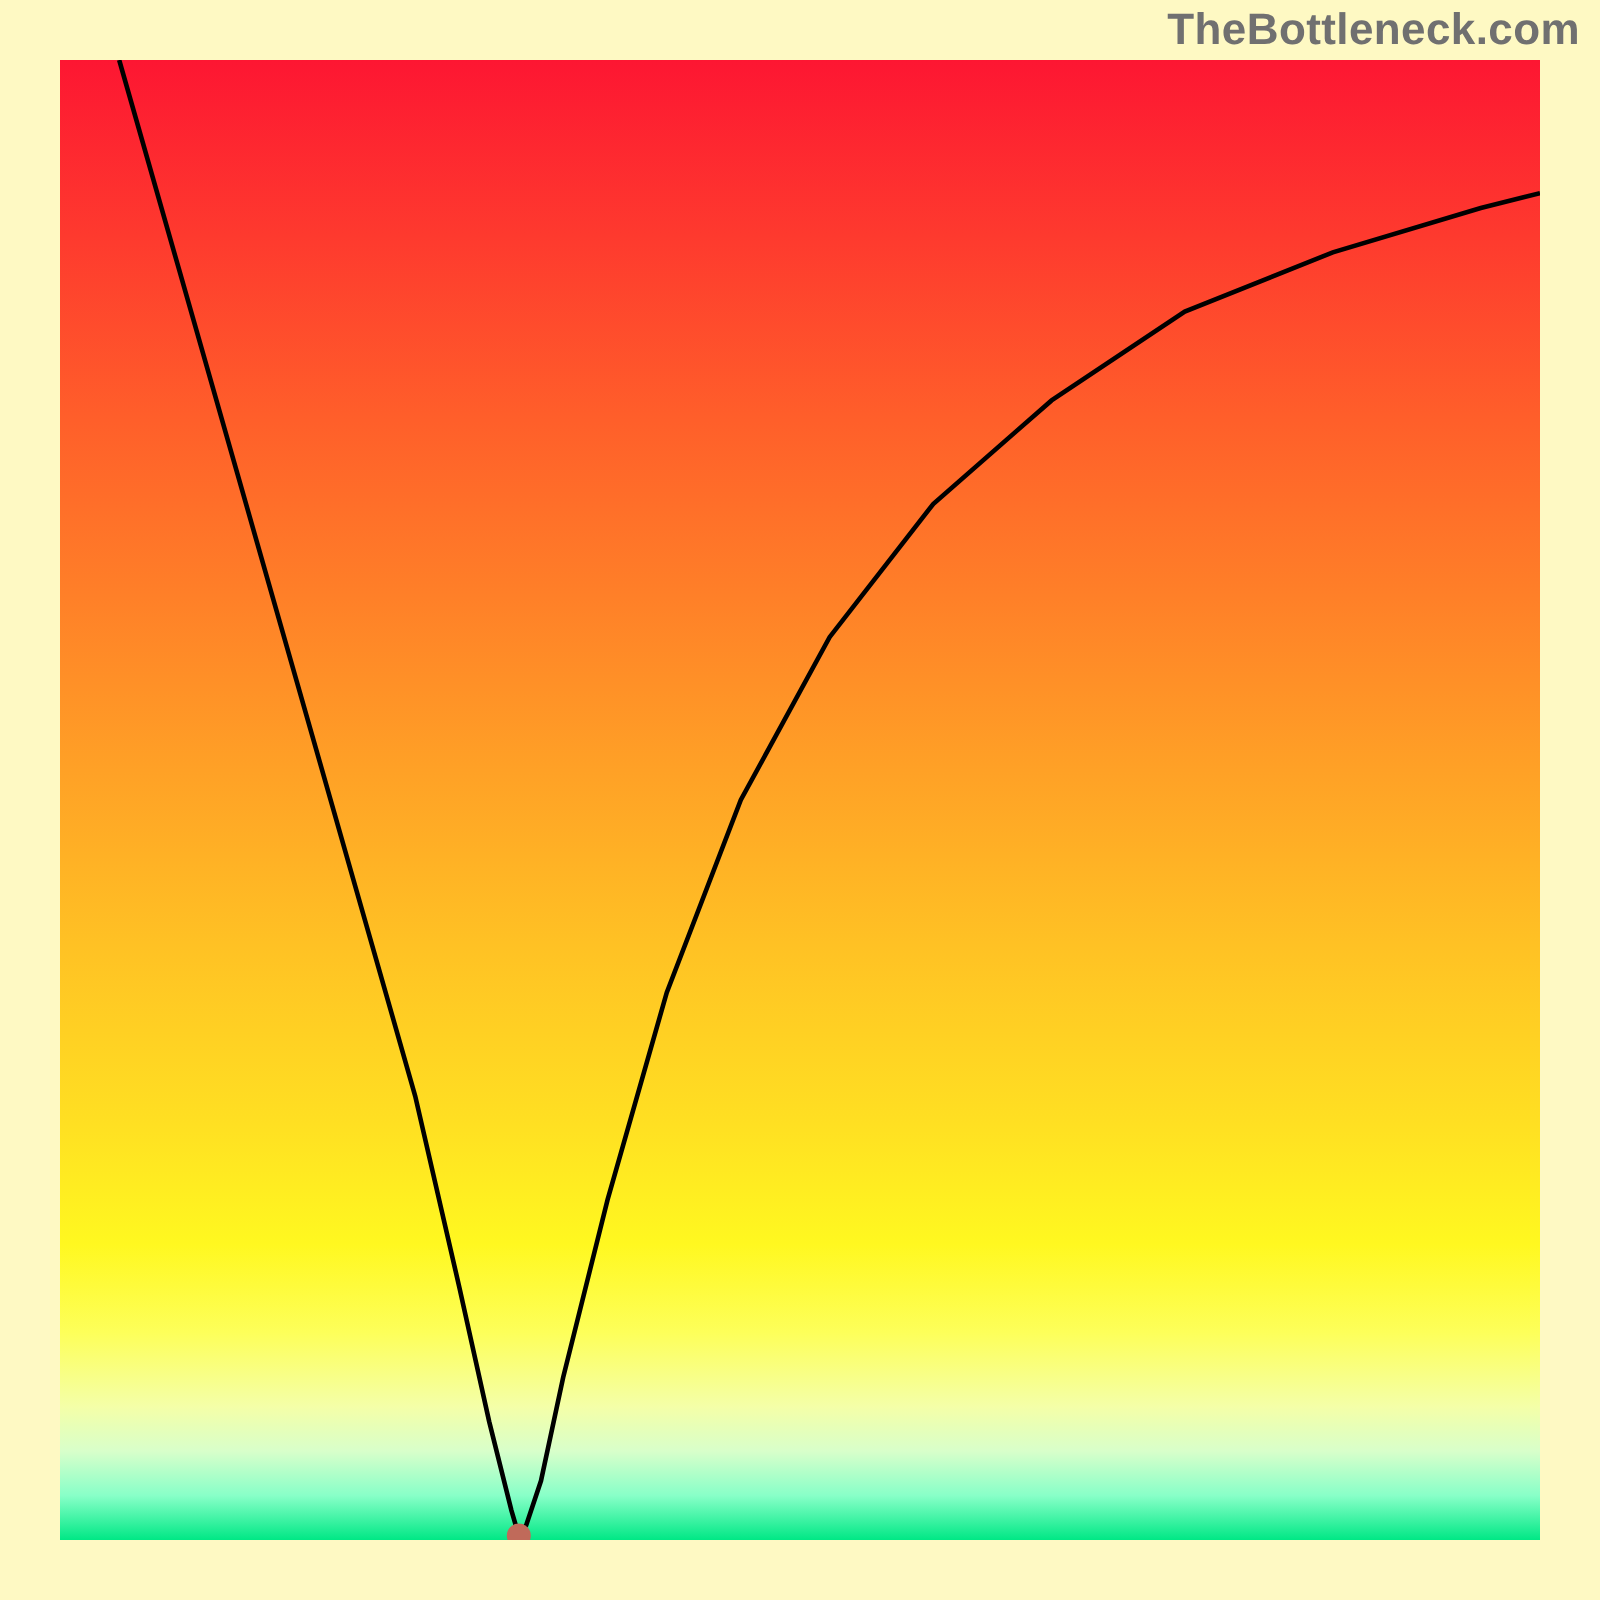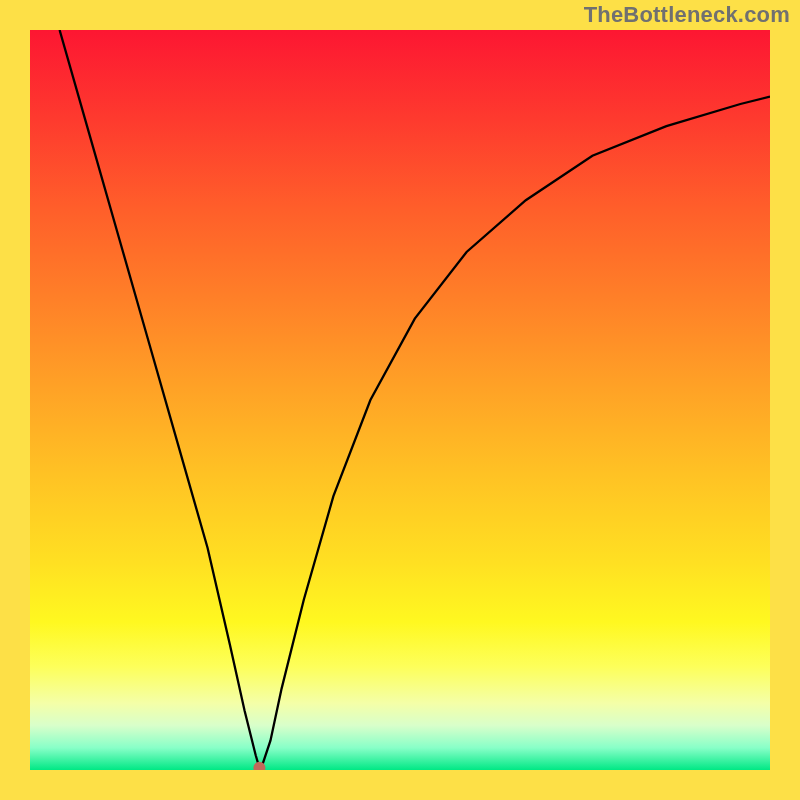--- a/index.html
+++ b/index.html
@@ -7,21 +7,21 @@
     padding: 0;
     background: #000;
     width: 800px;
     height: 800px;
     overflow: hidden;
     font-family: Arial, Helvetica, sans-serif;
   }
   .outer {
     width: 800px;
     height: 800px;
-    background: #fde047;
+    background: #fef9c3;
     position: relative;
   }
   .watermark {
     position: absolute;
     top: 2px;
     right: 10px;
     color: #707070;
     font-size: 22px;
     font-weight: 600;
     letter-spacing: 0.2px;

